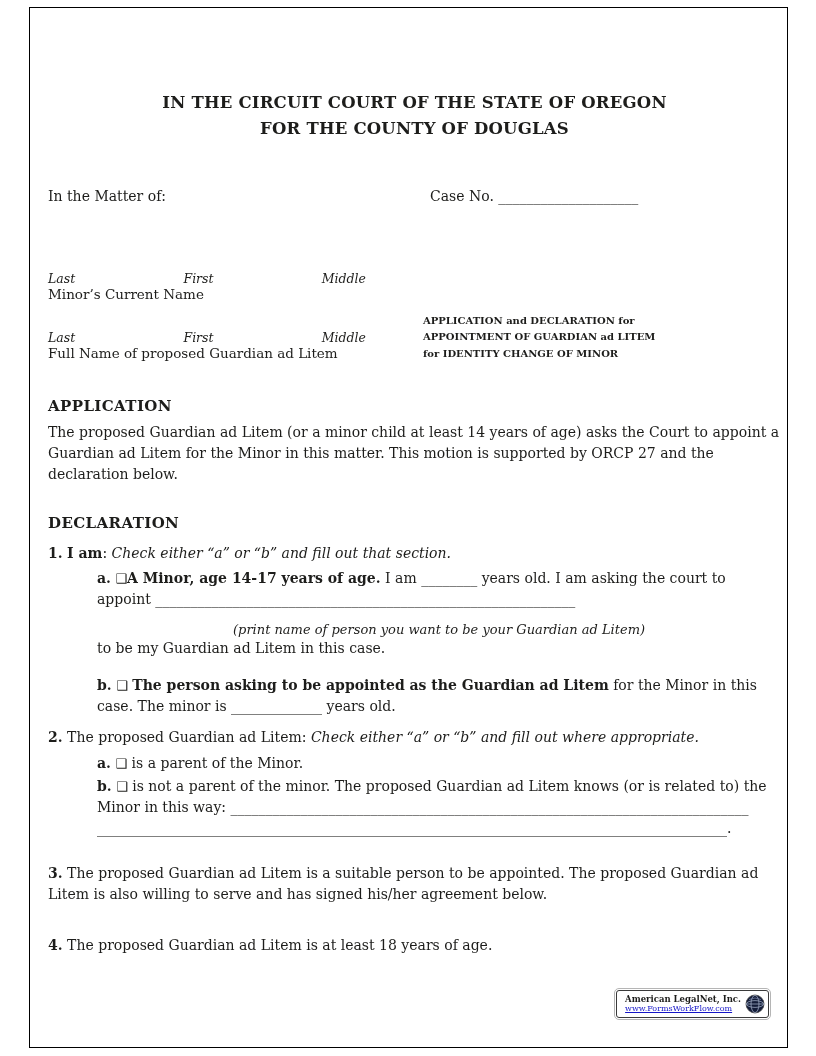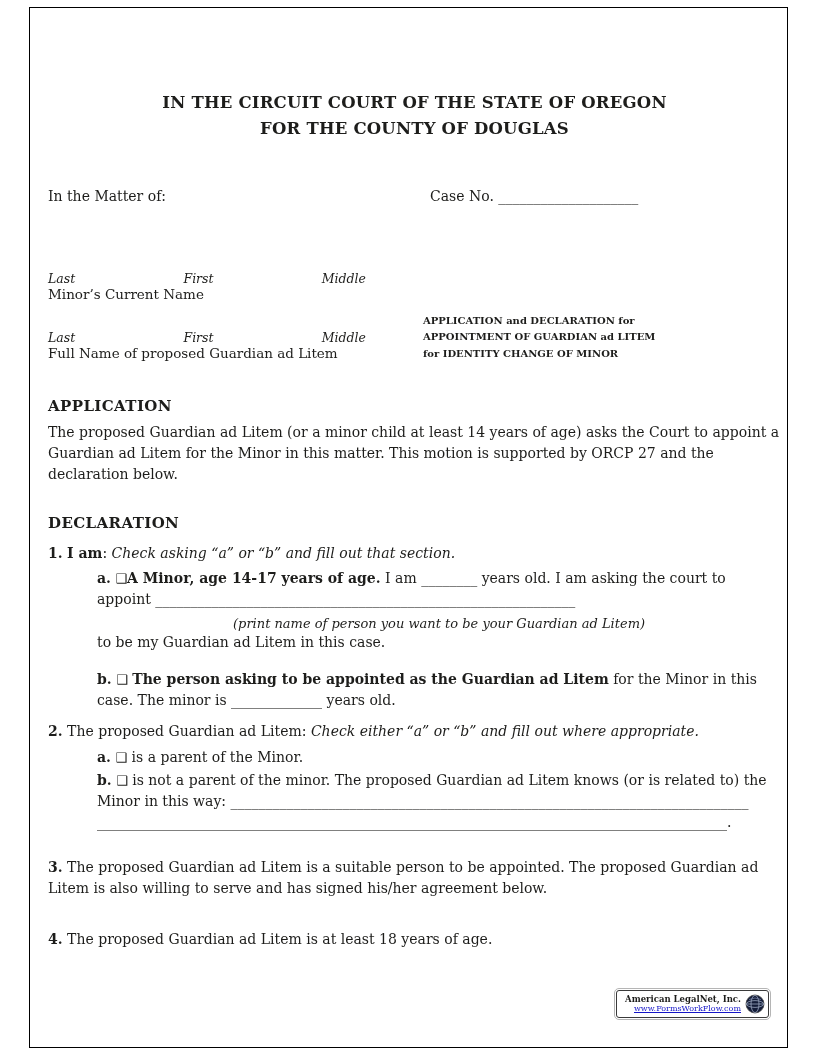--- a/index.html
+++ b/index.html
@@ -36,39 +36,39 @@
   .col-labels { display:flex; justify-content:space-between; font-style:italic; font-size:12.5px; line-height:15px; }
   .name-label { font-size:13.5px; line-height:17px; }
 
   .sec-head { font-weight:bold; font-size:15px; letter-spacing:0.4px; margin:34px 0 0 0; line-height:20px; }
   .sec-head.decl { margin-top:28px; }
   .para { margin:6px 0 0 0; line-height:21px; }
 
   .item-lead { margin:10px 0 0 0; line-height:21px; }
   .sub { margin:4px 0 0 49px; line-height:21px; }
   .sub.gap { margin-top:16px; }
-  .print-caption { margin:6px 0 0 49px; padding-left:136px; font-style:italic; font-size:13px; line-height:15px; }
+  .print-caption { margin:12px 0 0 49px; padding-left:136px; font-style:italic; font-size:13px; line-height:15px; }
   .after-caption { margin:1px 0 0 49px; line-height:21px; }
   .item-para { margin:24px 0 0 0; line-height:21px; }
   .item-para.last { margin-top:30px; }
 
   .b { font-weight:bold; }
   .it { font-style:italic; }
   .cb { font-family:"DejaVu Sans","Liberation Sans",sans-serif; font-size:13px; }
   .blank { white-space:nowrap; }
 
   .legalnet {
     position:absolute; right:47px; bottom:38px;
     border:1px solid #3a3a3a; border-radius:3px;
     outline:1px solid #b5b5b5; outline-offset:1px;
     background:#fff;
     padding:3px 27px 3px 8px;
   }
   .legalnet .l1 { font-weight:bold; font-size:8.5px; line-height:10px; text-align:center; white-space:nowrap; }
-  .legalnet .l2 { font-size:8px; line-height:10px; text-align:right; color:#1515c8; text-decoration:underline; white-space:nowrap; cursor:pointer; }
+  .legalnet .l2 { font-size:8px; line-height:10px; text-align:left; color:#1515c8; text-decoration:underline; white-space:nowrap; cursor:pointer; }
   .globe { position:absolute; right:3px; top:50%; transform:translateY(-50%); width:20px; height:20px; }
 </style>
 </head>
 <body>
 
 <div class="page">
   <div class="page-border"></div>
 
   <div class="content">
 
@@ -115,21 +115,21 @@
         <div>APPOINTMENT OF GUARDIAN ad LITEM</div>
         <div>for IDENTITY CHANGE OF MINOR</div>
       </div>
     </div>
 
     <h2 class="sec-head">APPLICATION</h2>
     <p class="para">The proposed Guardian ad Litem (or a minor child at least 14 years of age) asks the Court to appoint a Guardian ad Litem for the Minor in this matter. This motion is supported by ORCP 27 and the declaration below.</p>
 
     <h2 class="sec-head decl">DECLARATION</h2>
 
-    <p class="item-lead"><span class="b">1.</span> <span class="b">I am</span><span>:</span> <span class="it">Check asking “a” or “b” and fill out that section.</span></p>
+    <p class="item-lead"><span class="b">1.</span> <span class="b">I am</span><span>:</span> <span class="it">Check either “a” or “b” and fill out that section.</span></p>
 
     <p class="sub"><span class="b">a.</span> <span class="cb">❑</span><span class="b">A Minor, age 14-17 years of age.</span> <span>I am</span> <span class="blank">________</span> <span>years old. I am asking the court to appoint</span> <span class="blank">____________________________________________________________</span></p>
     <div class="print-caption">(print name of person you want to be your Guardian ad Litem)</div>
     <p class="after-caption">to be my Guardian ad Litem in this case.</p>
 
     <p class="sub gap"><span class="b">b.</span> <span class="cb">❑</span> <span class="b">The person asking to be appointed as the Guardian ad Litem</span> <span>for the Minor in this case. The minor is</span> <span class="blank">_____________</span> <span>years old.</span></p>
 
     <p class="item-lead" style=""><span class="b">2.</span> <span>The proposed Guardian ad Litem:</span> <span class="it">Check either “a” or “b” and fill out where appropriate.</span></p>
 
     <p class="sub" style="margin-top:5px;"><span class="b">a.</span> <span class="cb">❑</span> <span>is a parent of the Minor.</span></p>

